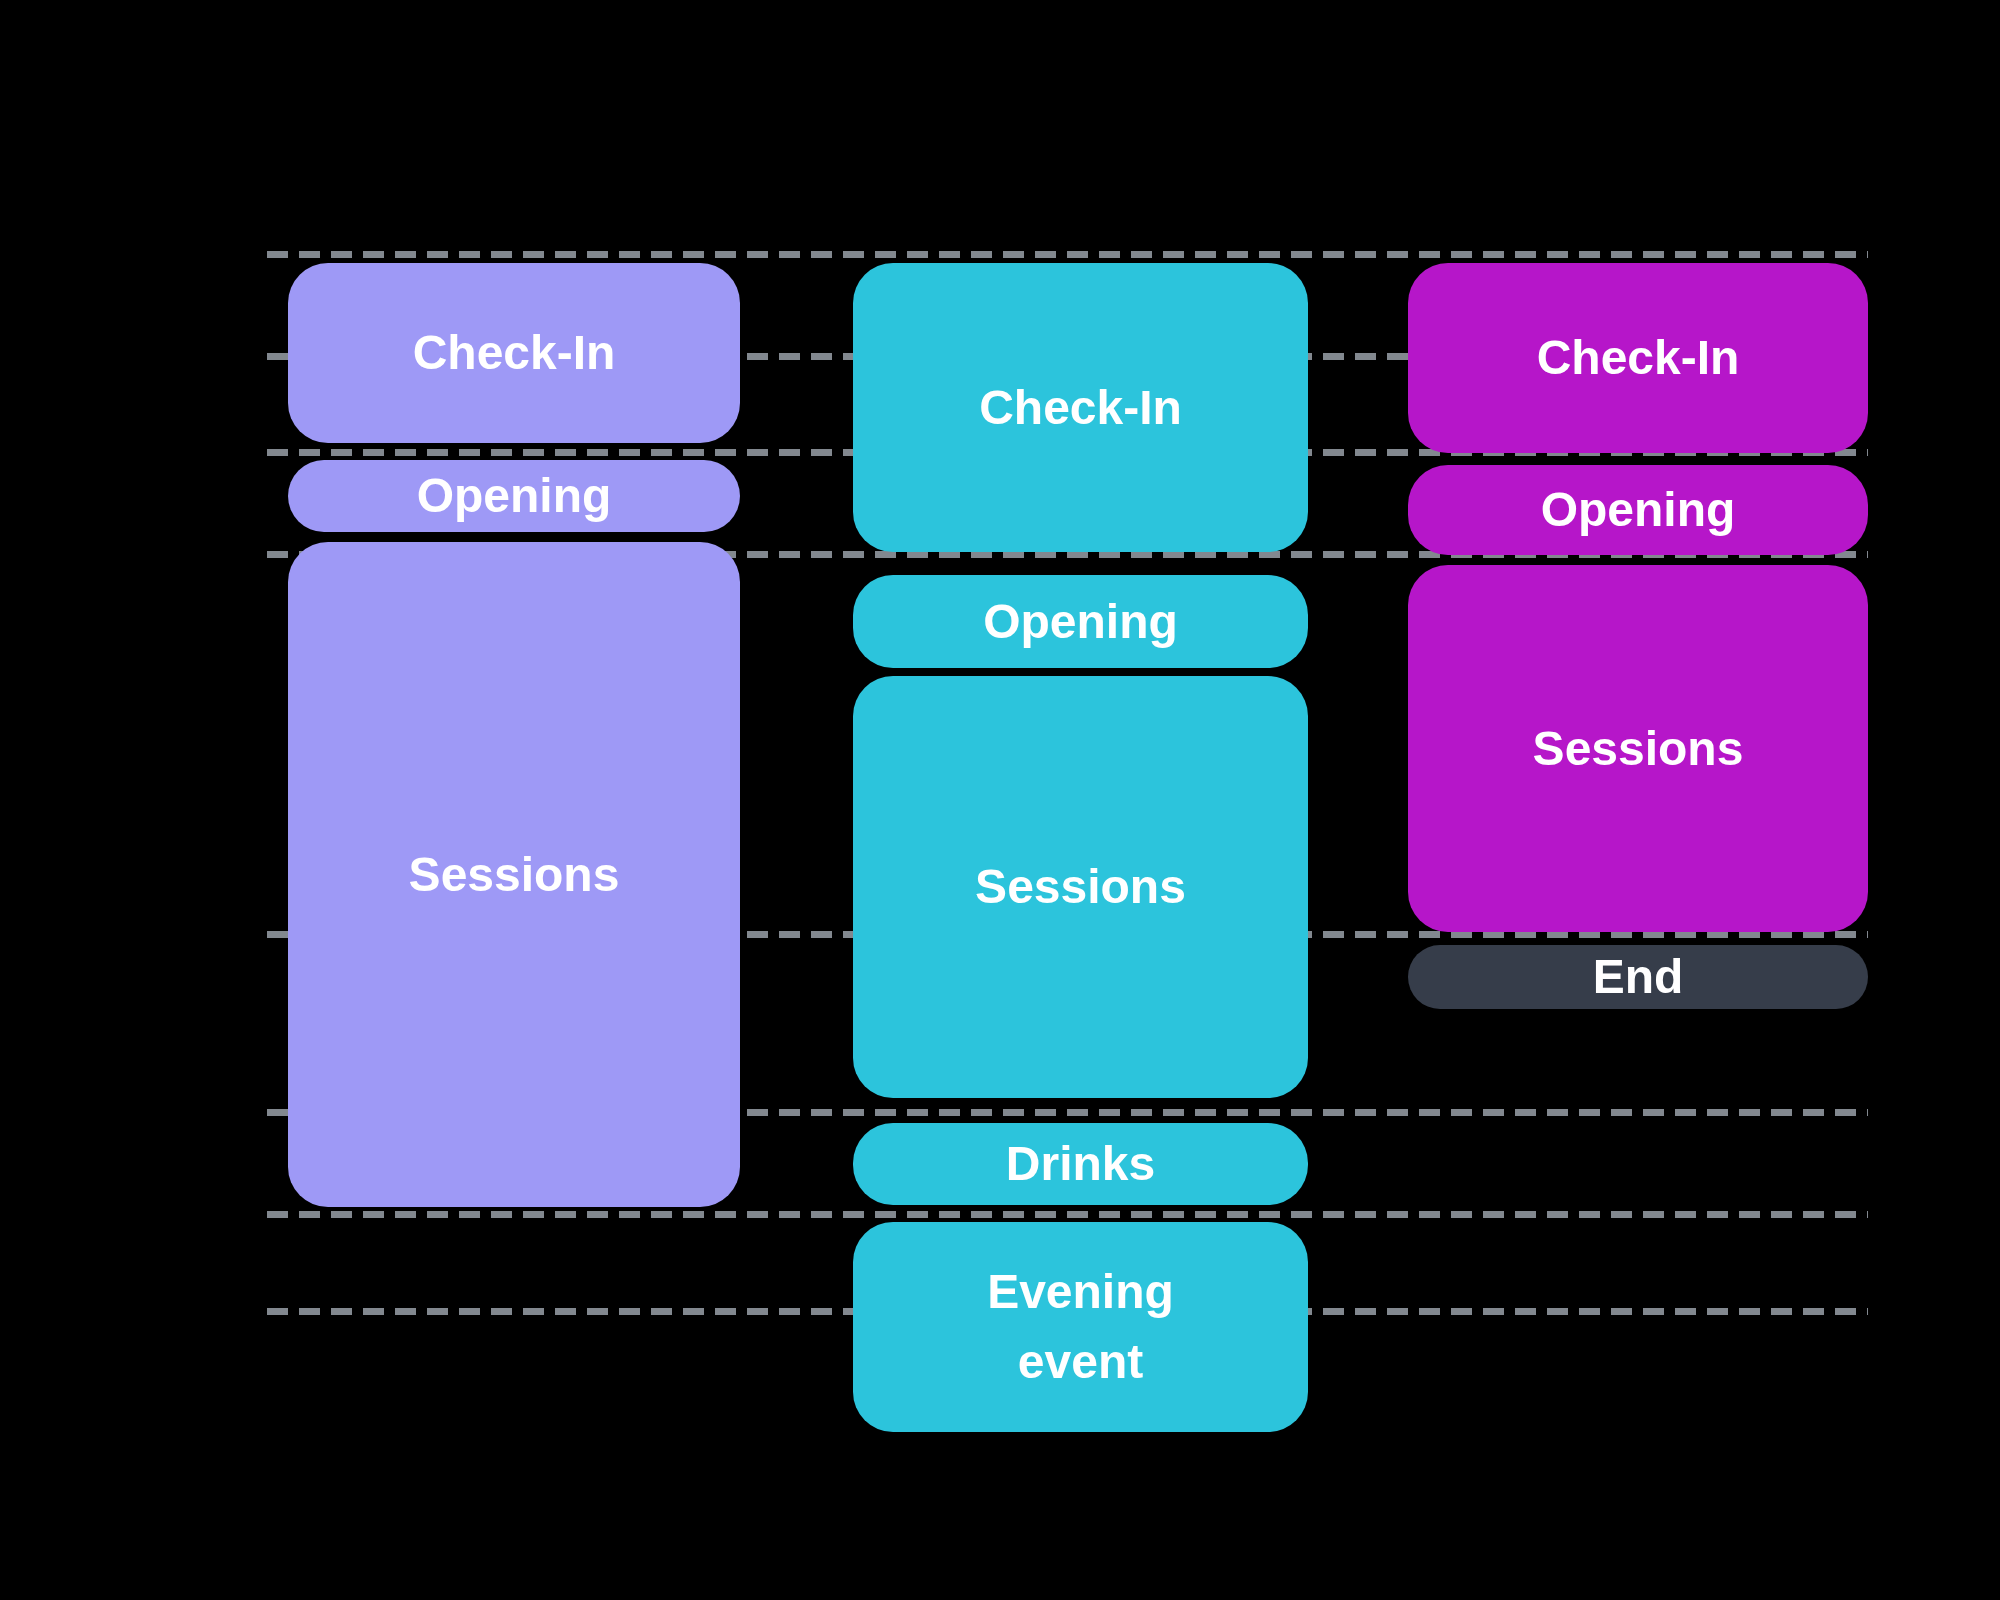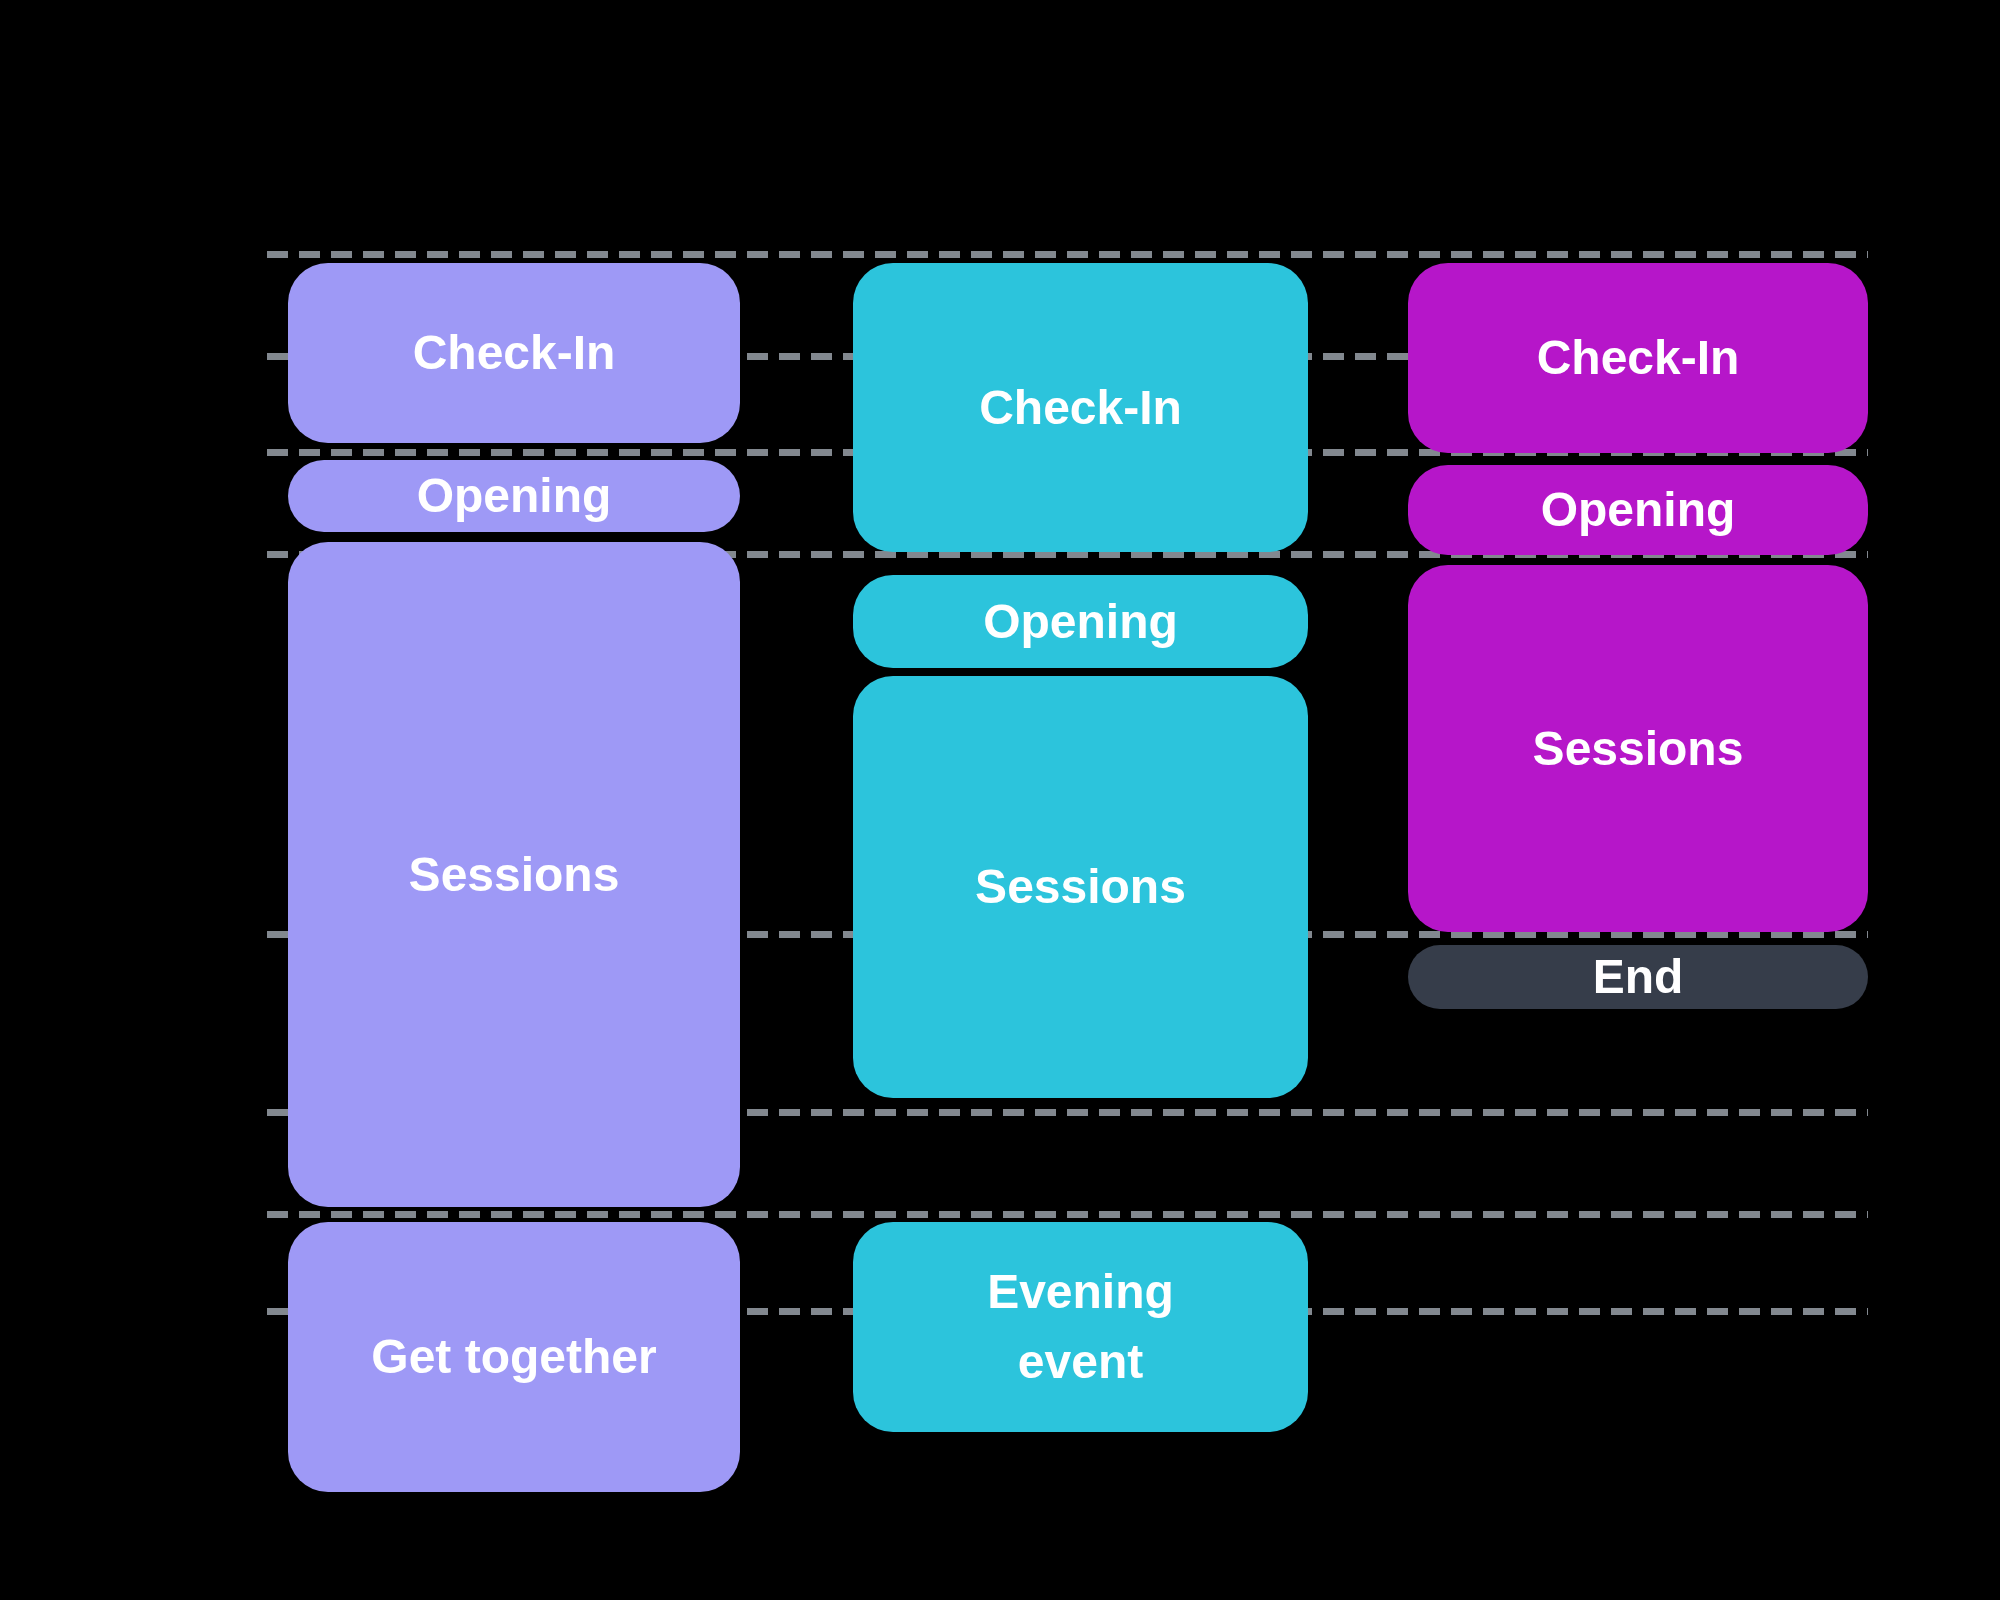--- a/index.html
+++ b/index.html
@@ -52,31 +52,31 @@
     <div class="gridline" style="left: 267px; width: 1601px; top: 1308px; height: 7px; background: repeating-linear-gradient(to right, rgb(130, 136, 143) 0px, rgb(130, 136, 143) 21px, transparent 21px, transparent 32px);"></div>
     <div class="block" style="left: 288px; width: 452px; top: 263px; height: 180px; background: rgb(158, 153, 246); border-radius: 40px;">
       <span class="label">Check-In</span>
     </div>
     <div class="block" style="left: 288px; width: 452px; top: 460px; height: 72px; background: rgb(158, 153, 246); border-radius: 36px;">
       <span class="label">Opening</span>
     </div>
     <div class="block" style="left: 288px; width: 452px; top: 542px; height: 665px; background: rgb(158, 153, 246); border-radius: 40px;">
       <span class="label">Sessions</span>
     </div>
-    <div class="block" style="left: 288px; width: 452px; top: 1222px; height: 270px; background: rgb(158, 153, 246); border-radius: 40px;">
-      <span class="label">Get together</span>
-    </div>
     <div class="block" style="left: 853px; width: 455px; top: 263px; height: 289px; background: rgb(44, 196, 220); border-radius: 40px;">
       <span class="label">Check-In</span>
     </div>
     <div class="block" style="left: 853px; width: 455px; top: 575px; height: 93px; background: rgb(44, 196, 220); border-radius: 40px;">
       <span class="label">Opening</span>
     </div>
     <div class="block" style="left: 853px; width: 455px; top: 676px; height: 422px; background: rgb(44, 196, 220); border-radius: 40px;">
       <span class="label">Sessions</span>
+    </div>
+    <div class="block" style="left: 853px; width: 455px; top: 1123px; height: 82px; background: rgb(44, 196, 220); border-radius: 40px;">
+      <span class="label">Drinks</span>
     </div>
     <div class="block wrap" style="left: 853px; width: 455px; top: 1222px; height: 210px; background: rgb(44, 196, 220); border-radius: 40px;">
       <span class="label">Evening event</span>
     </div>
     <div class="block" style="left: 1408px; width: 460px; top: 263px; height: 190px; background: rgb(182, 22, 201); border-radius: 40px;">
       <span class="label">Check-In</span>
     </div>
     <div class="block" style="left: 1408px; width: 460px; top: 465px; height: 90px; background: rgb(182, 22, 201); border-radius: 40px;">
       <span class="label">Opening</span>
     </div>

